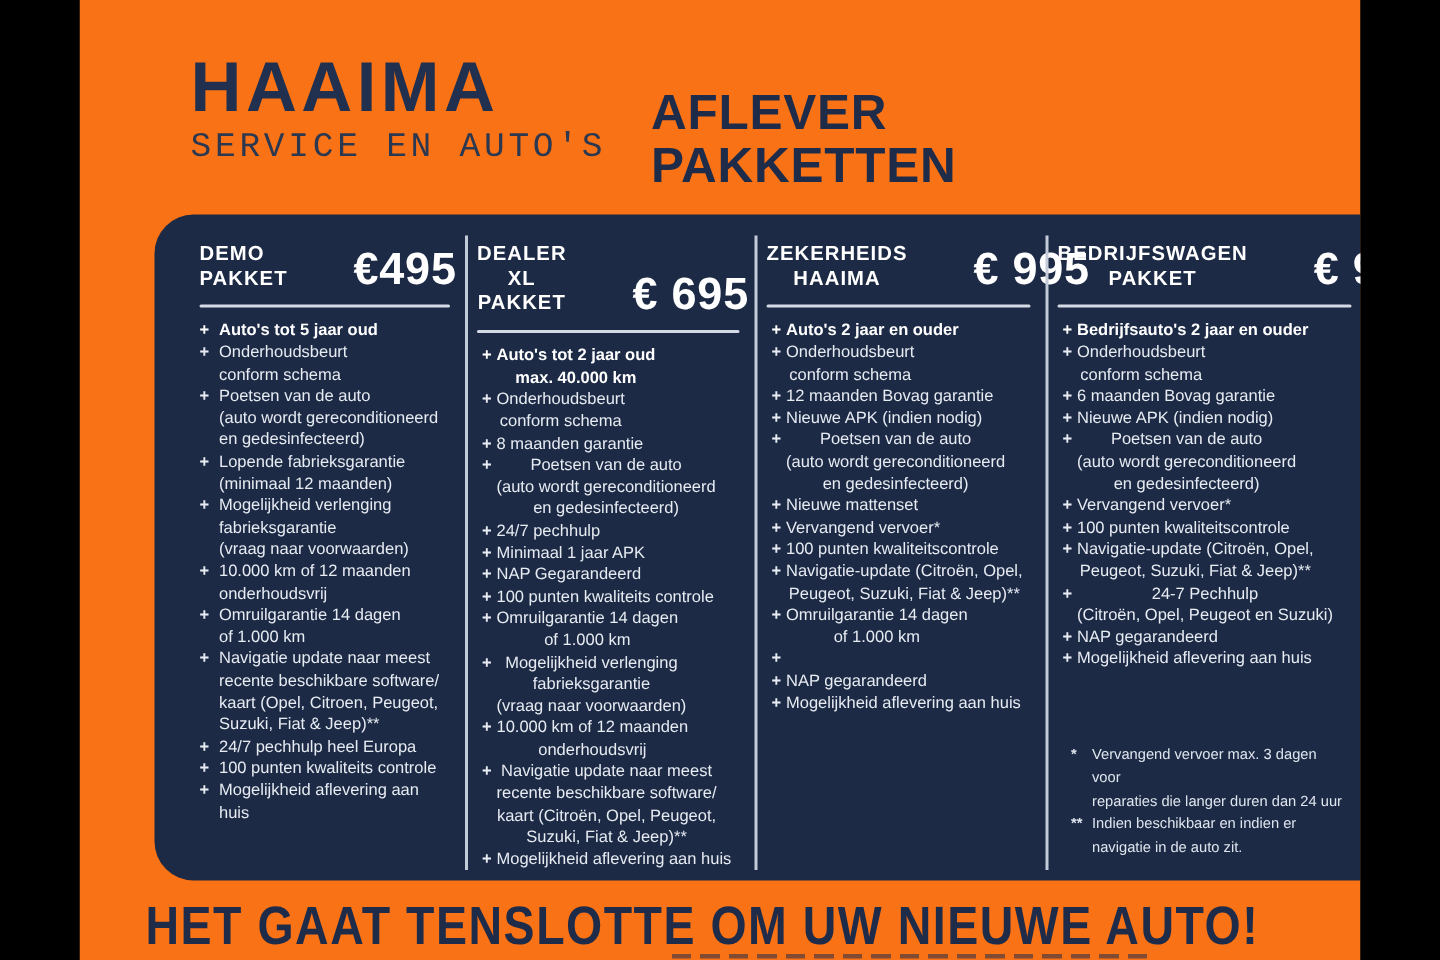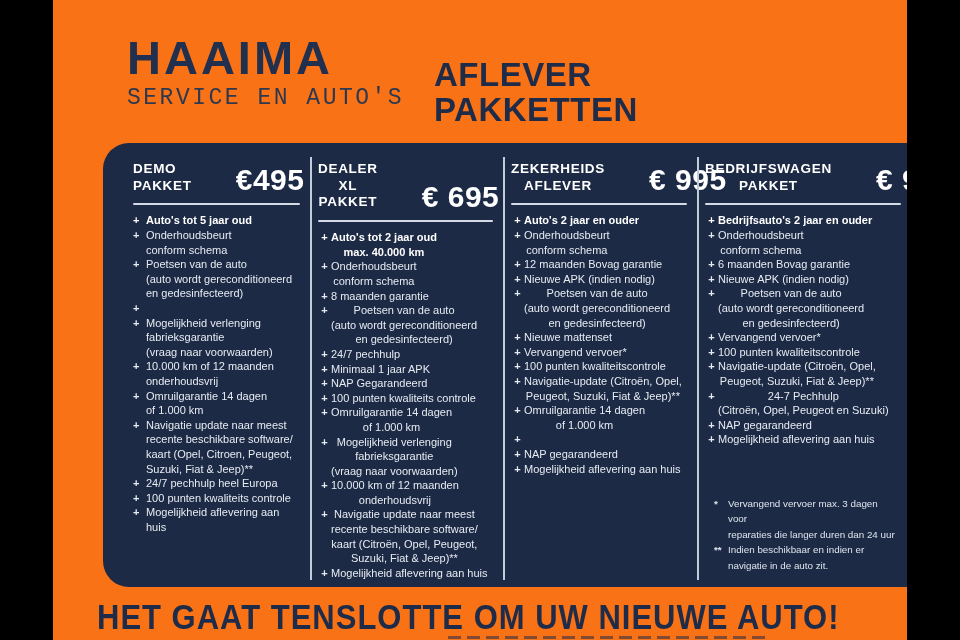--- a/index.html
+++ b/index.html
@@ -103,20 +103,22 @@
 conform schema</span>
             </li>
             <li class="pkg-item">
               <span class="plus">+</span>
               <span class="itxt">Poetsen van de auto
 (auto wordt gereconditioneerd
 en gedesinfecteerd)</span>
             </li>
             <li class="pkg-item">
               <span class="plus">+</span>
+              <span class="itxt">Lopende fabrieksgarantie
+(minimaal 12 maanden)</span>
             </li>
             <li class="pkg-item">
               <span class="plus">+</span>
               <span class="itxt">Mogelijkheid verlenging
 fabrieksgarantie
 (vraag naar voorwaarden)</span>
             </li>
             <li class="pkg-item">
               <span class="plus">+</span>
               <span class="itxt">10.000 km of 12 maanden
@@ -219,21 +221,21 @@
             <li class="pkg-item">
               <span class="plus">+</span>
               <span class="itxt">Mogelijkheid aflevering aan huis</span>
             </li>
           </ul>
   </section>
 
   <section class="package">
     <header class="pkg-head">
       <div class="pkg-name">ZEKERHEIDS
-AFLEVER</div>
+HAAIMA</div>
       <div class="pkg-price">€ 995</div>
     </header>
     <div class="pkg-rule"></div>
     <ul class="pkg-items">
             <li class="pkg-item bold">
               <span class="plus">+</span>
               <span class="itxt">Auto's 2 jaar en ouder</span>
             </li>
             <li class="pkg-item">
               <span class="plus">+</span>

